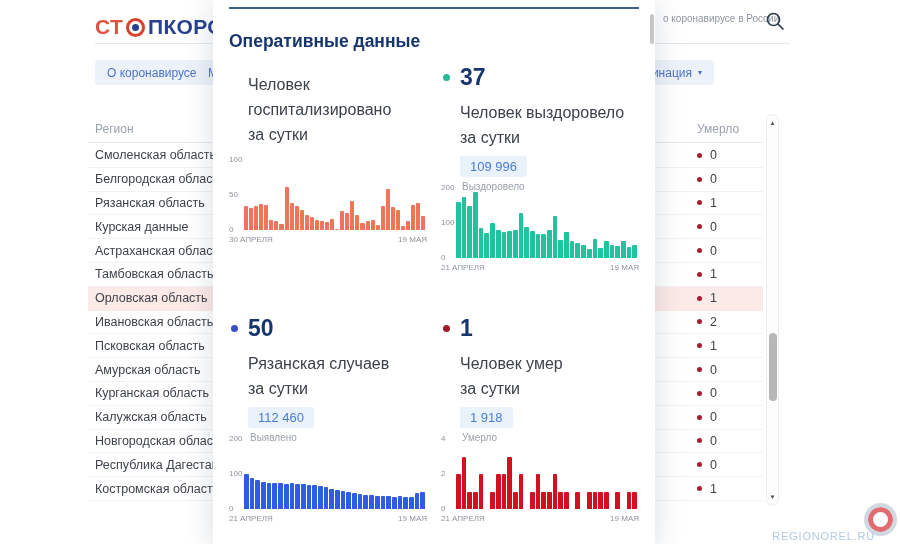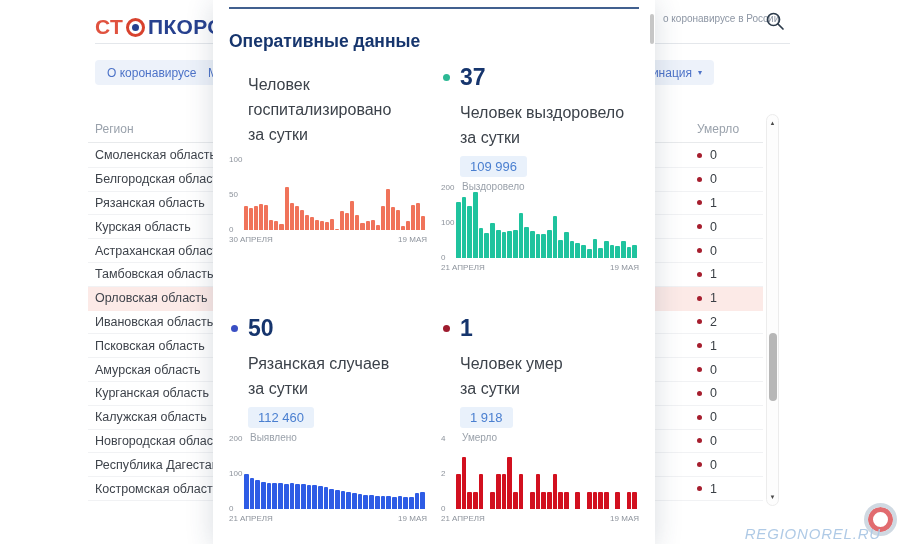--- a/index.html
+++ b/index.html
@@ -59,21 +59,21 @@
   .ylabels { position:absolute; left:0; top:0; bottom:0; width:15px; }
   .ytick { position:absolute; left:0; transform:translateY(50%); font-size:8px; color:#8d939c; line-height:1; }
   .plot { position:absolute; left:15px; right:2px; top:0; bottom:0; display:flex; align-items:flex-end; gap:1px; }
   .bar { flex:1 1 0; border-radius:1px 1px 0 0; }
   .xlabels { display:flex; justify-content:space-between; margin-top:5px; font-size:8px; color:#8d939c; }
 
   
   .watermark { position:absolute; right:3px; bottom:8px; display:flex; align-items:center; z-index:10; opacity:.92; }
   .wm-logo { width:33px; height:33px; border-radius:50%; border:4px solid #ccd6e0; box-shadow:inset 0 0 0 5px #df5f63; background:#fff; flex:0 0 auto; }
   .wm-text { margin-left:7px; font-size:32px; color:#a4a9b1; letter-spacing:.5px; }
-  .wm-sub { position:absolute; right:16px; bottom:-6px; font-size:15px; color:#a9c6e4; letter-spacing:.8px;font-style:italic; }
+  .wm-sub { position:absolute; right:22px; bottom:-6px; font-size:11px; color:#a9c6e4; letter-spacing:.8px; }
 </style>
 </head>
 <body>
 
 <div class="page">
 
   <div class="logo">
     <span class="t1">СТ</span>
     <span class="virus"></span>
     <span class="t2">ПКОРОНАВИ</span>
@@ -123,21 +123,21 @@
         </span>
       </div>
       <div class="trow">
         <span>Рязанская область</span>
         <span class="tval">
           <span class="dot-sm"></span>
           <span>1</span>
         </span>
       </div>
       <div class="trow">
-        <span>Курская область</span>
+        <span>Курская данные</span>
         <span class="tval">
           <span class="dot-sm"></span>
           <span>0</span>
         </span>
       </div>
       <div class="trow">
         <span>Астраханская область</span>
         <span class="tval">
           <span class="dot-sm"></span>
           <span>0</span>

